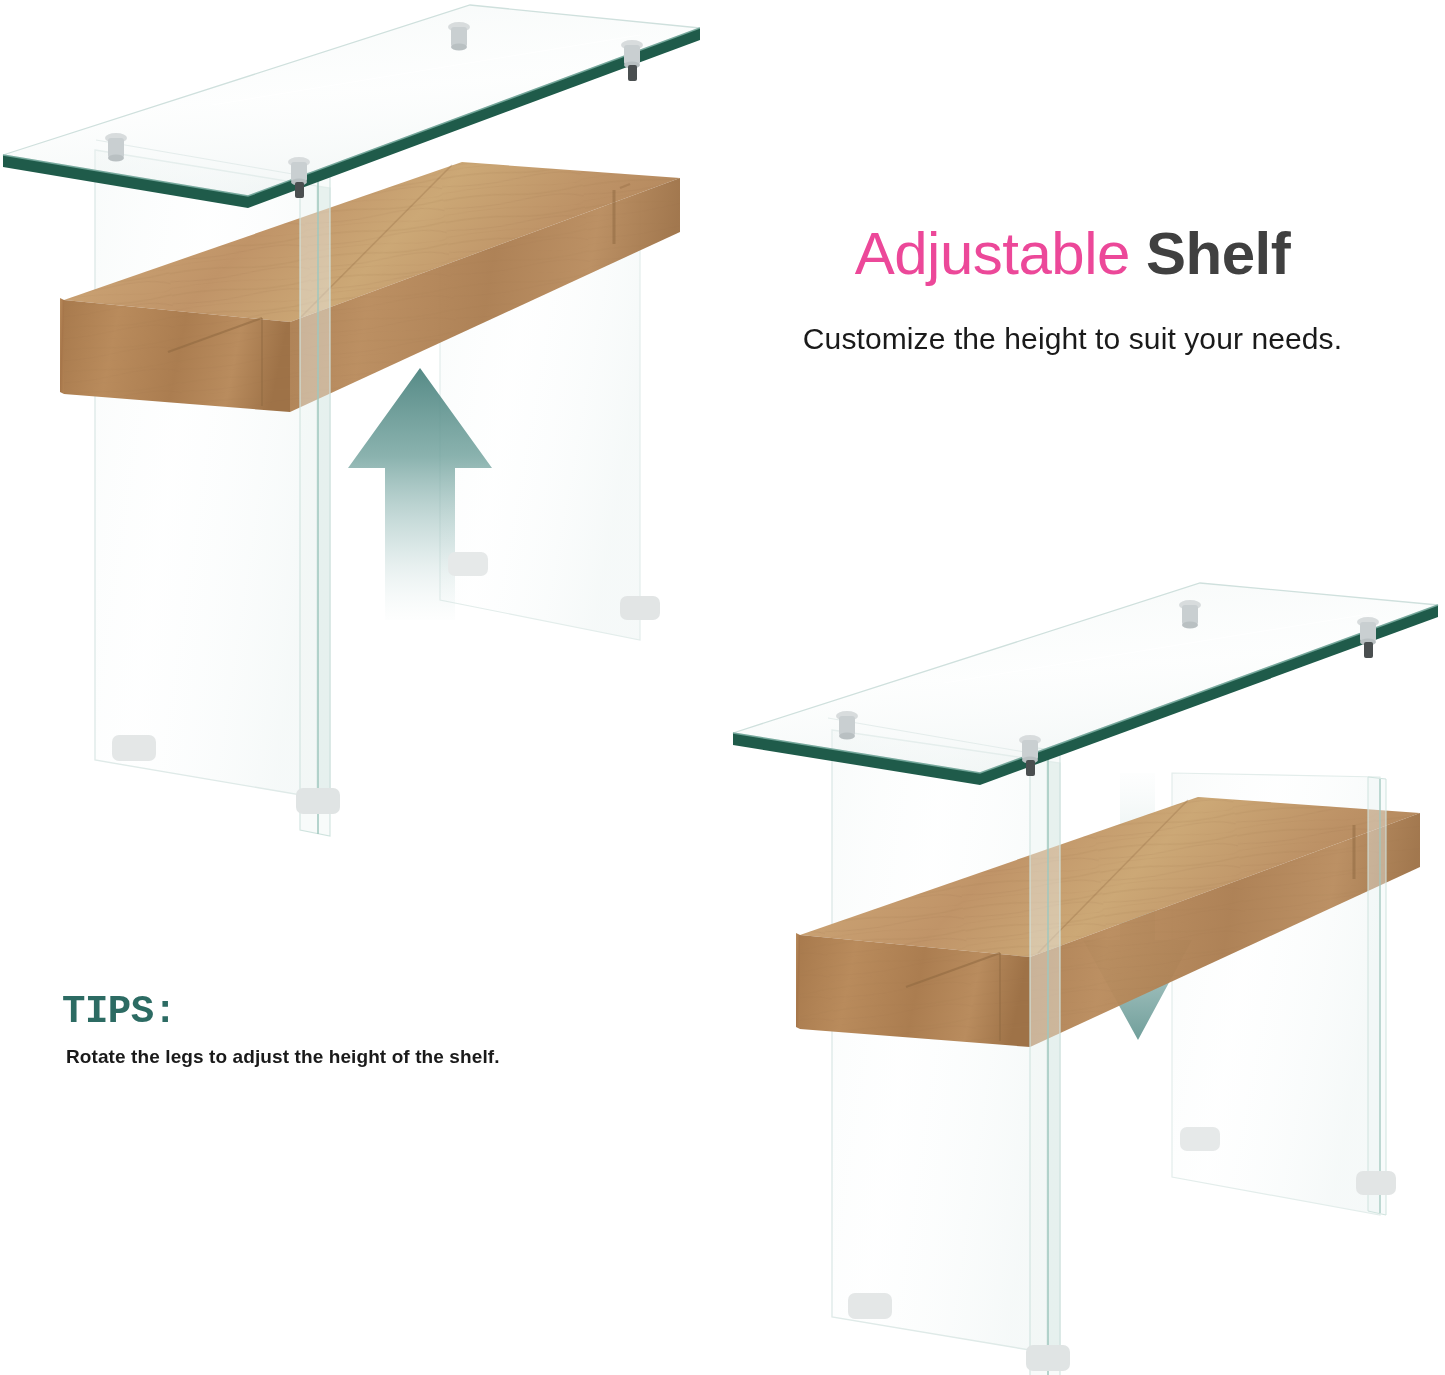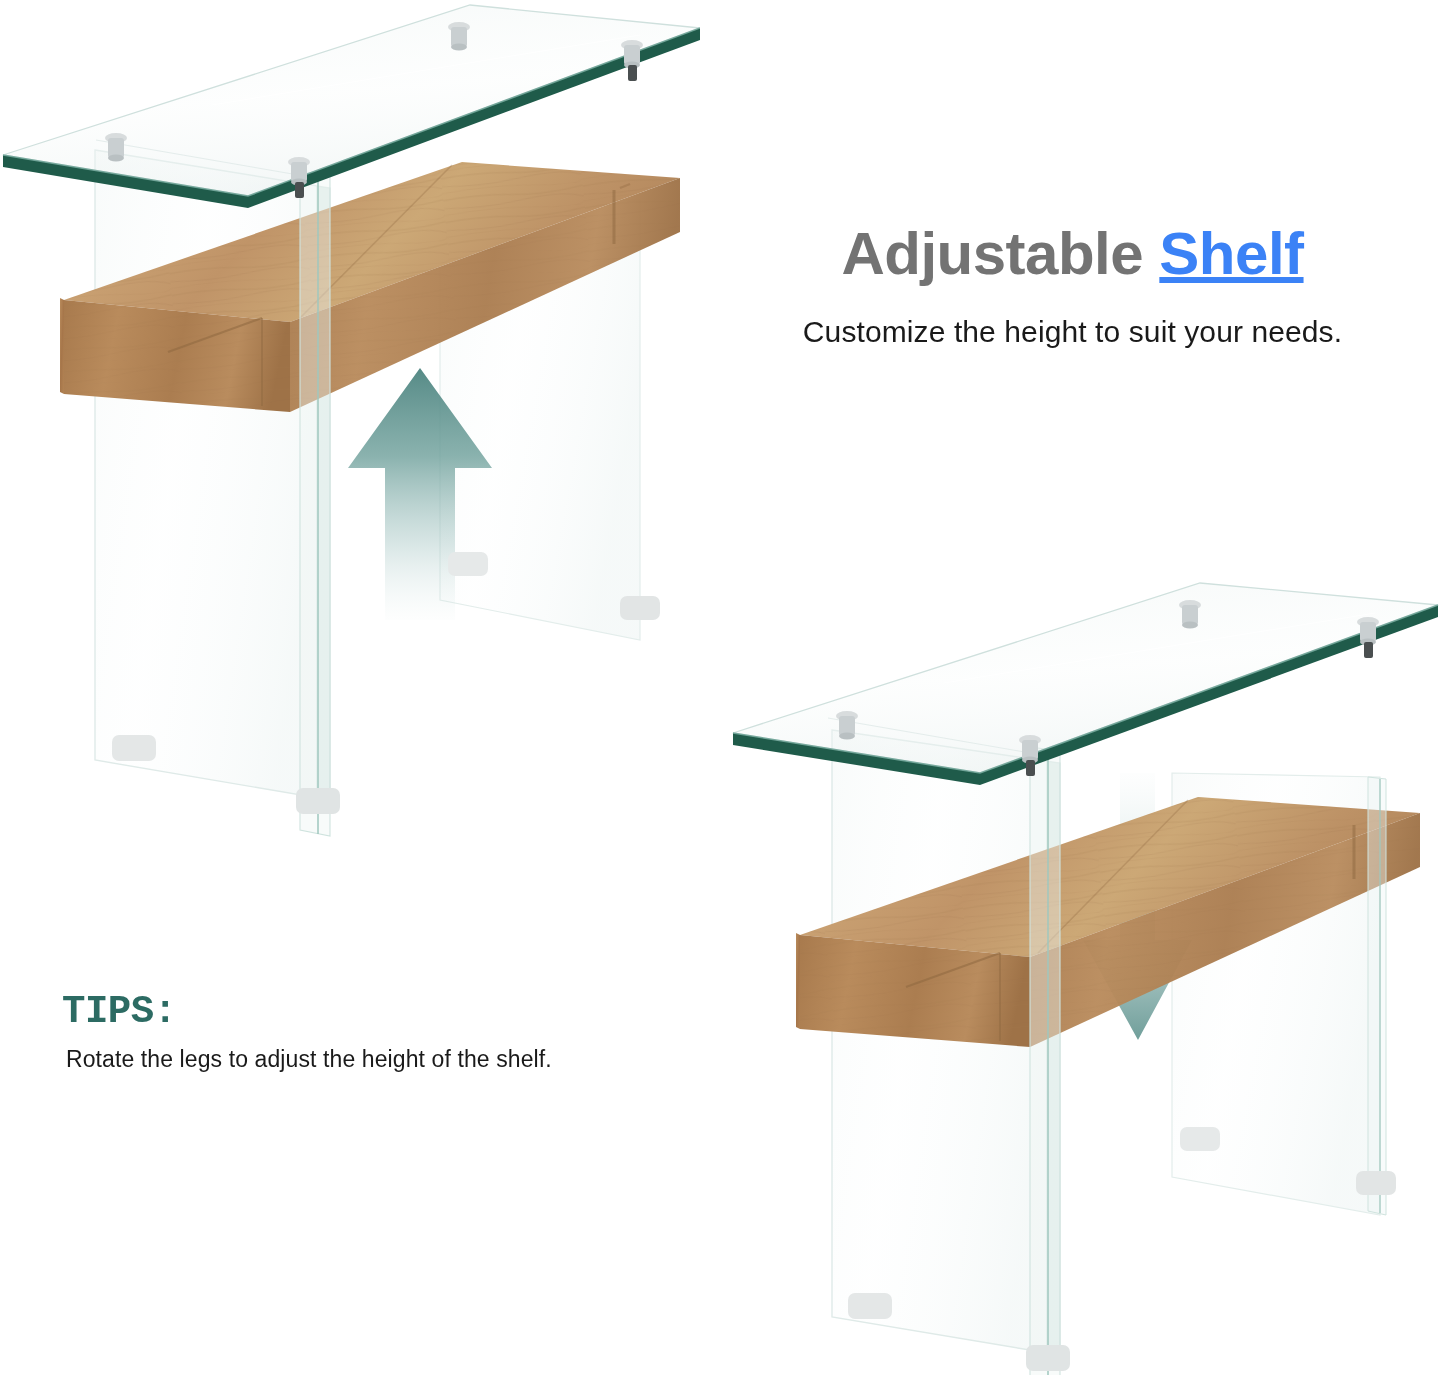--- a/index.html
+++ b/index.html
@@ -29,34 +29,33 @@
     top: 222px;
     width: 745px;
     text-align: center;
     font-size: 60px;
     line-height: 1.05;
     letter-spacing: -0.5px;
     white-space: nowrap;
     font-family: "Liberation Sans", sans-serif;
   }
   .headline .t-accent {
-    color: #737373;
+    color: #ec4899;
+    font-weight: 400;
+    margin-top: 40px;
+  }
+  .headline .t-dark {
+    color: #404040;
     font-weight: 700;
-    margin-top: 40px;
-  }
-  .headline .t-dark {
-    color: #3b82f6;
-    font-weight: 700;
-    text-decoration: underline;
   }
 
   .subhead {
     position: absolute;
     left: 700px;
-    top: 315px;
+    top: 322px;
     width: 745px;
     text-align: center;
     font-size: 30px;
     color: #1a1a1a;
     font-weight: 300;
     letter-spacing: 0.1px;
     white-space: nowrap;
   }
 
   
@@ -67,23 +66,23 @@
     font-size: 39px;
     font-weight: 700;
     color: #2c6b63;
     letter-spacing: -0.5px;
     font-family: Liberation Mono, monospace;
   }
   .tips-body {
     position: absolute;
     left: 66px;
     top: 1046px;
-    font-size: 23px;
+    font-size: 19px;
     color: #1a1a1a;
-    font-weight: 400;
+    font-weight: 700;
     letter-spacing: 0.1px;
     white-space: nowrap;
   }
 
   
   .tablesvg { position: absolute; display: block; }
   #table-upper { left: 0px;   top: 0px;   width: 700px; height: 880px; }
   #table-lower { left: 720px; top: 555px; width: 725px; height: 820px; }
 </style>
 </head>

